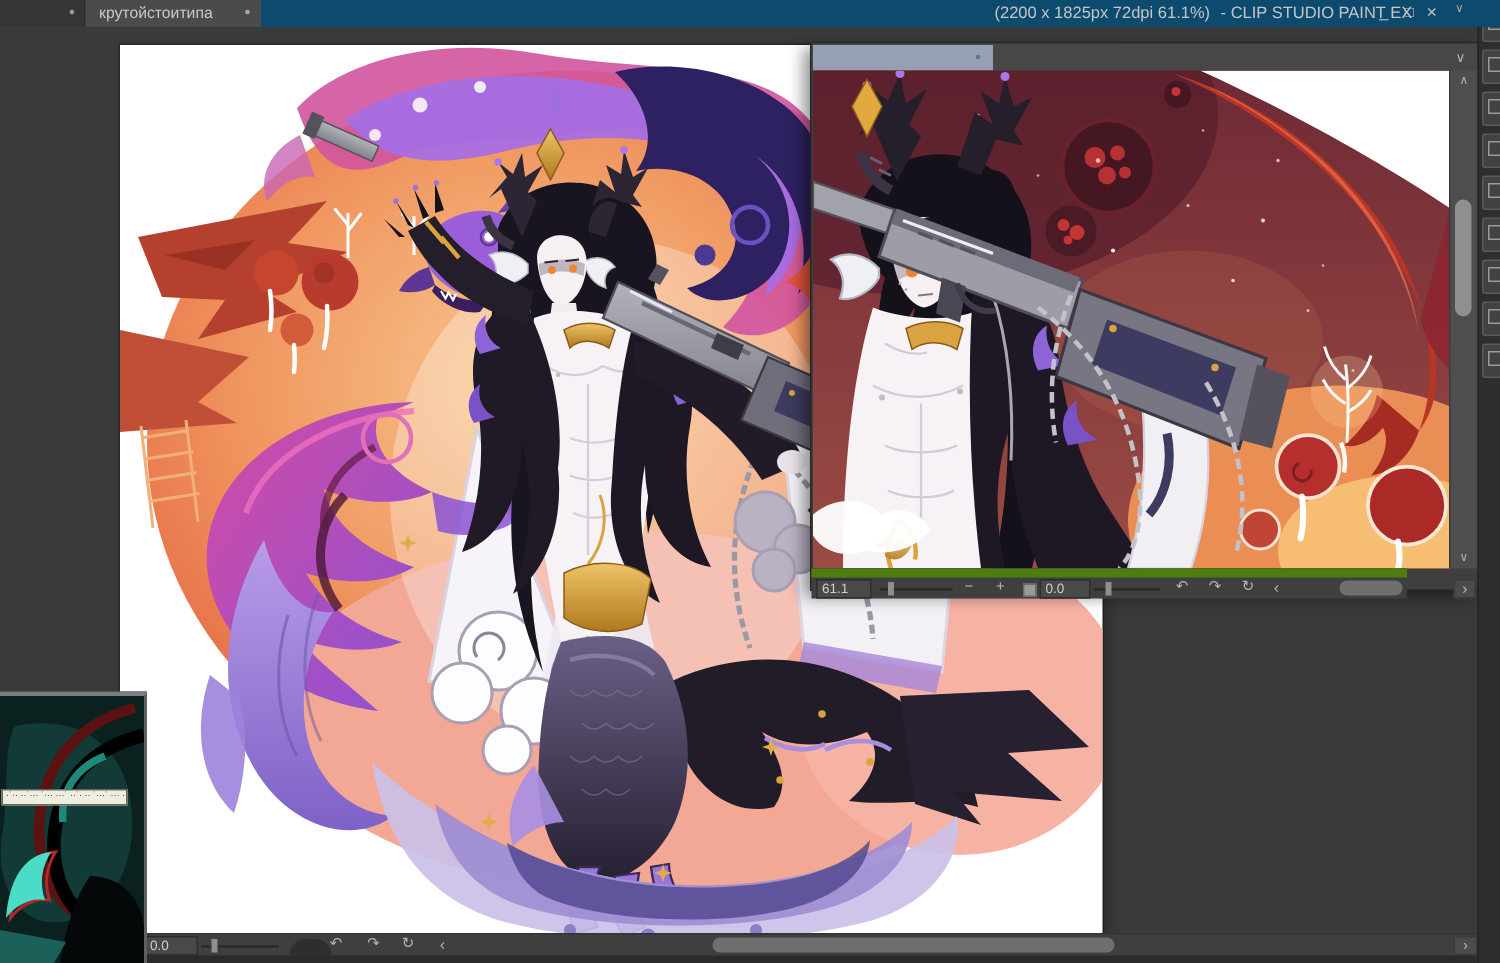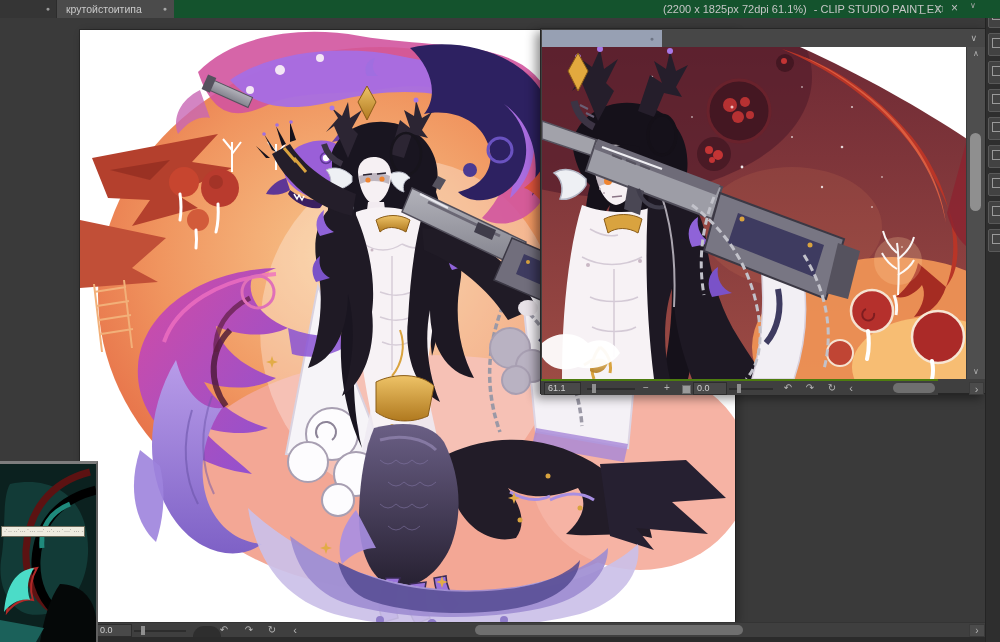--- a/index.html
+++ b/index.html
@@ -1,19 +1,19 @@
 <!DOCTYPE html>
 <html><head>
 <meta charset="utf-8">
 <style>
   html,body{margin:0;padding:0;background:#222;}
   #app{position:relative;width:1000px;height:642px;background:#3a3a3a;overflow:hidden;
        font-family:"Liberation Sans",sans-serif;-webkit-font-smoothing:antialiased;}
   
-  .titlebar{position:absolute;left:0;top:0;width:1000px;height:18px;background:#14532d;z-index:6;}
+  .titlebar{position:absolute;left:0;top:0;width:1000px;height:18px;background:#0c4a6e;z-index:6;}
   .ghost-tab{position:absolute;left:0;top:0;width:56px;height:18px;background:#353535;border-right:1px solid #2c2c2c;}
   .ghost-tab .dot{position:absolute;right:6px;top:0;line-height:18px;font-size:7px;color:#9b9b9b;}
   .active-tab{position:absolute;left:57px;top:0;width:117px;height:18px;background:#4b4b4b;}
   .active-tab .lbl{position:absolute;left:9px;top:0;line-height:18px;font-size:10.5px;color:#c9c9c9;white-space:nowrap;}
   .active-tab .dot{position:absolute;right:7px;top:0;line-height:18px;font-size:7px;color:#a8a8a8;}
   .title-text{position:absolute;left:663px;top:0;height:18px;line-height:18px;font-size:11px;color:#c6c6c6;white-space:nowrap;text-align:center;}
   .title-text span{margin-right:7px;}
   .win-btn{position:absolute;top:0;width:15px;height:18px;line-height:17px;text-align:center;font-size:11px;color:#c2c2c2;cursor:default;}
   #btn-min{left:915px;} #btn-max{left:932px;font-size:10px;} #btn-close{left:947px;font-size:12px;}
   .dock-chevron{position:absolute;left:970px;top:1px;font-size:8px;color:#a8a8a8;}
@@ -39,21 +39,21 @@
              border:1px solid #262626;box-sizing:border-box;z-index:3;box-shadow:-4px 4px 10px rgba(0,0,0,.45);}
   .sw-tabbar{position:absolute;left:0;top:0;width:444px;height:18px;background:#474747;}
   .sw-tab{position:absolute;left:1px;top:1px;width:120px;height:17px;background:#97a0b3;}
   .sw-tab .dot{position:absolute;right:8px;top:0;line-height:17px;font-size:7px;color:#6d7484;}
   .sw-chevron{position:absolute;right:8px;top:4px;font-size:9px;color:#b5b5b5;}
   .sw-canvas{position:absolute;left:1px;top:18px;width:425px;height:332px;overflow:hidden;background:#7a3038;}
   .sw-vscroll{position:absolute;right:0;top:18px;width:18px;height:332px;background:#4e4e4e;border-left:1px solid #3b3b3b;}
   .sw-vscroll .arr{position:absolute;left:0;width:18px;height:12px;line-height:12px;text-align:center;font-size:8px;color:#b0b0b0;}
   .sw-vscroll .up{top:1px;} .sw-vscroll .down{bottom:1px;}
   .sw-vthumb{position:absolute;left:3px;top:86px;width:11px;height:78px;background:#8f8f8f;border-radius:6px;}
-  .sw-bottombar{position:absolute;left:0;top:350px;width:397px;height:14px;background:#3f3f3f;border-top:2px solid #4d7c0f;}
+  .sw-bottombar{position:absolute;left:0;top:350px;width:397px;height:14px;background:#3f3f3f;border-top:6px solid #4d7c0f;}
   #sw-zoom{left:3px;width:32px;} #sw-rot{left:152px;width:29px;}
   #sw-ztrack{left:46px;width:48px;} #sw-zstick{left:51px;}
   #sw-rtrack{left:188px;width:44px;} #sw-rstick{left:196px;}
   #sw-minus{left:97px;} #sw-plus{left:118px;}
   #sw-fit{position:absolute;left:141px;top:4px;width:7px;height:7px;background:#9a9a9a;border:1px solid #6a6a6a;}
   #sw-ccw{left:239px;} #sw-cw{left:261px;} #sw-reset{left:283px;} #sw-left{left:302px;font-size:11px;}
   #sw-hthumb{position:absolute;left:352px;top:2px;width:42px;height:10px;background:#6f6f6f;border-radius:5px;}
   #sw-right{left:428px;width:13px;font-size:11px;background:#4b4b4b;height:11px;border:1px solid #3a3a3a;}
   
   #overlay-window{position:absolute;left:0;top:461px;width:98px;height:181px;background:#0b211f;

